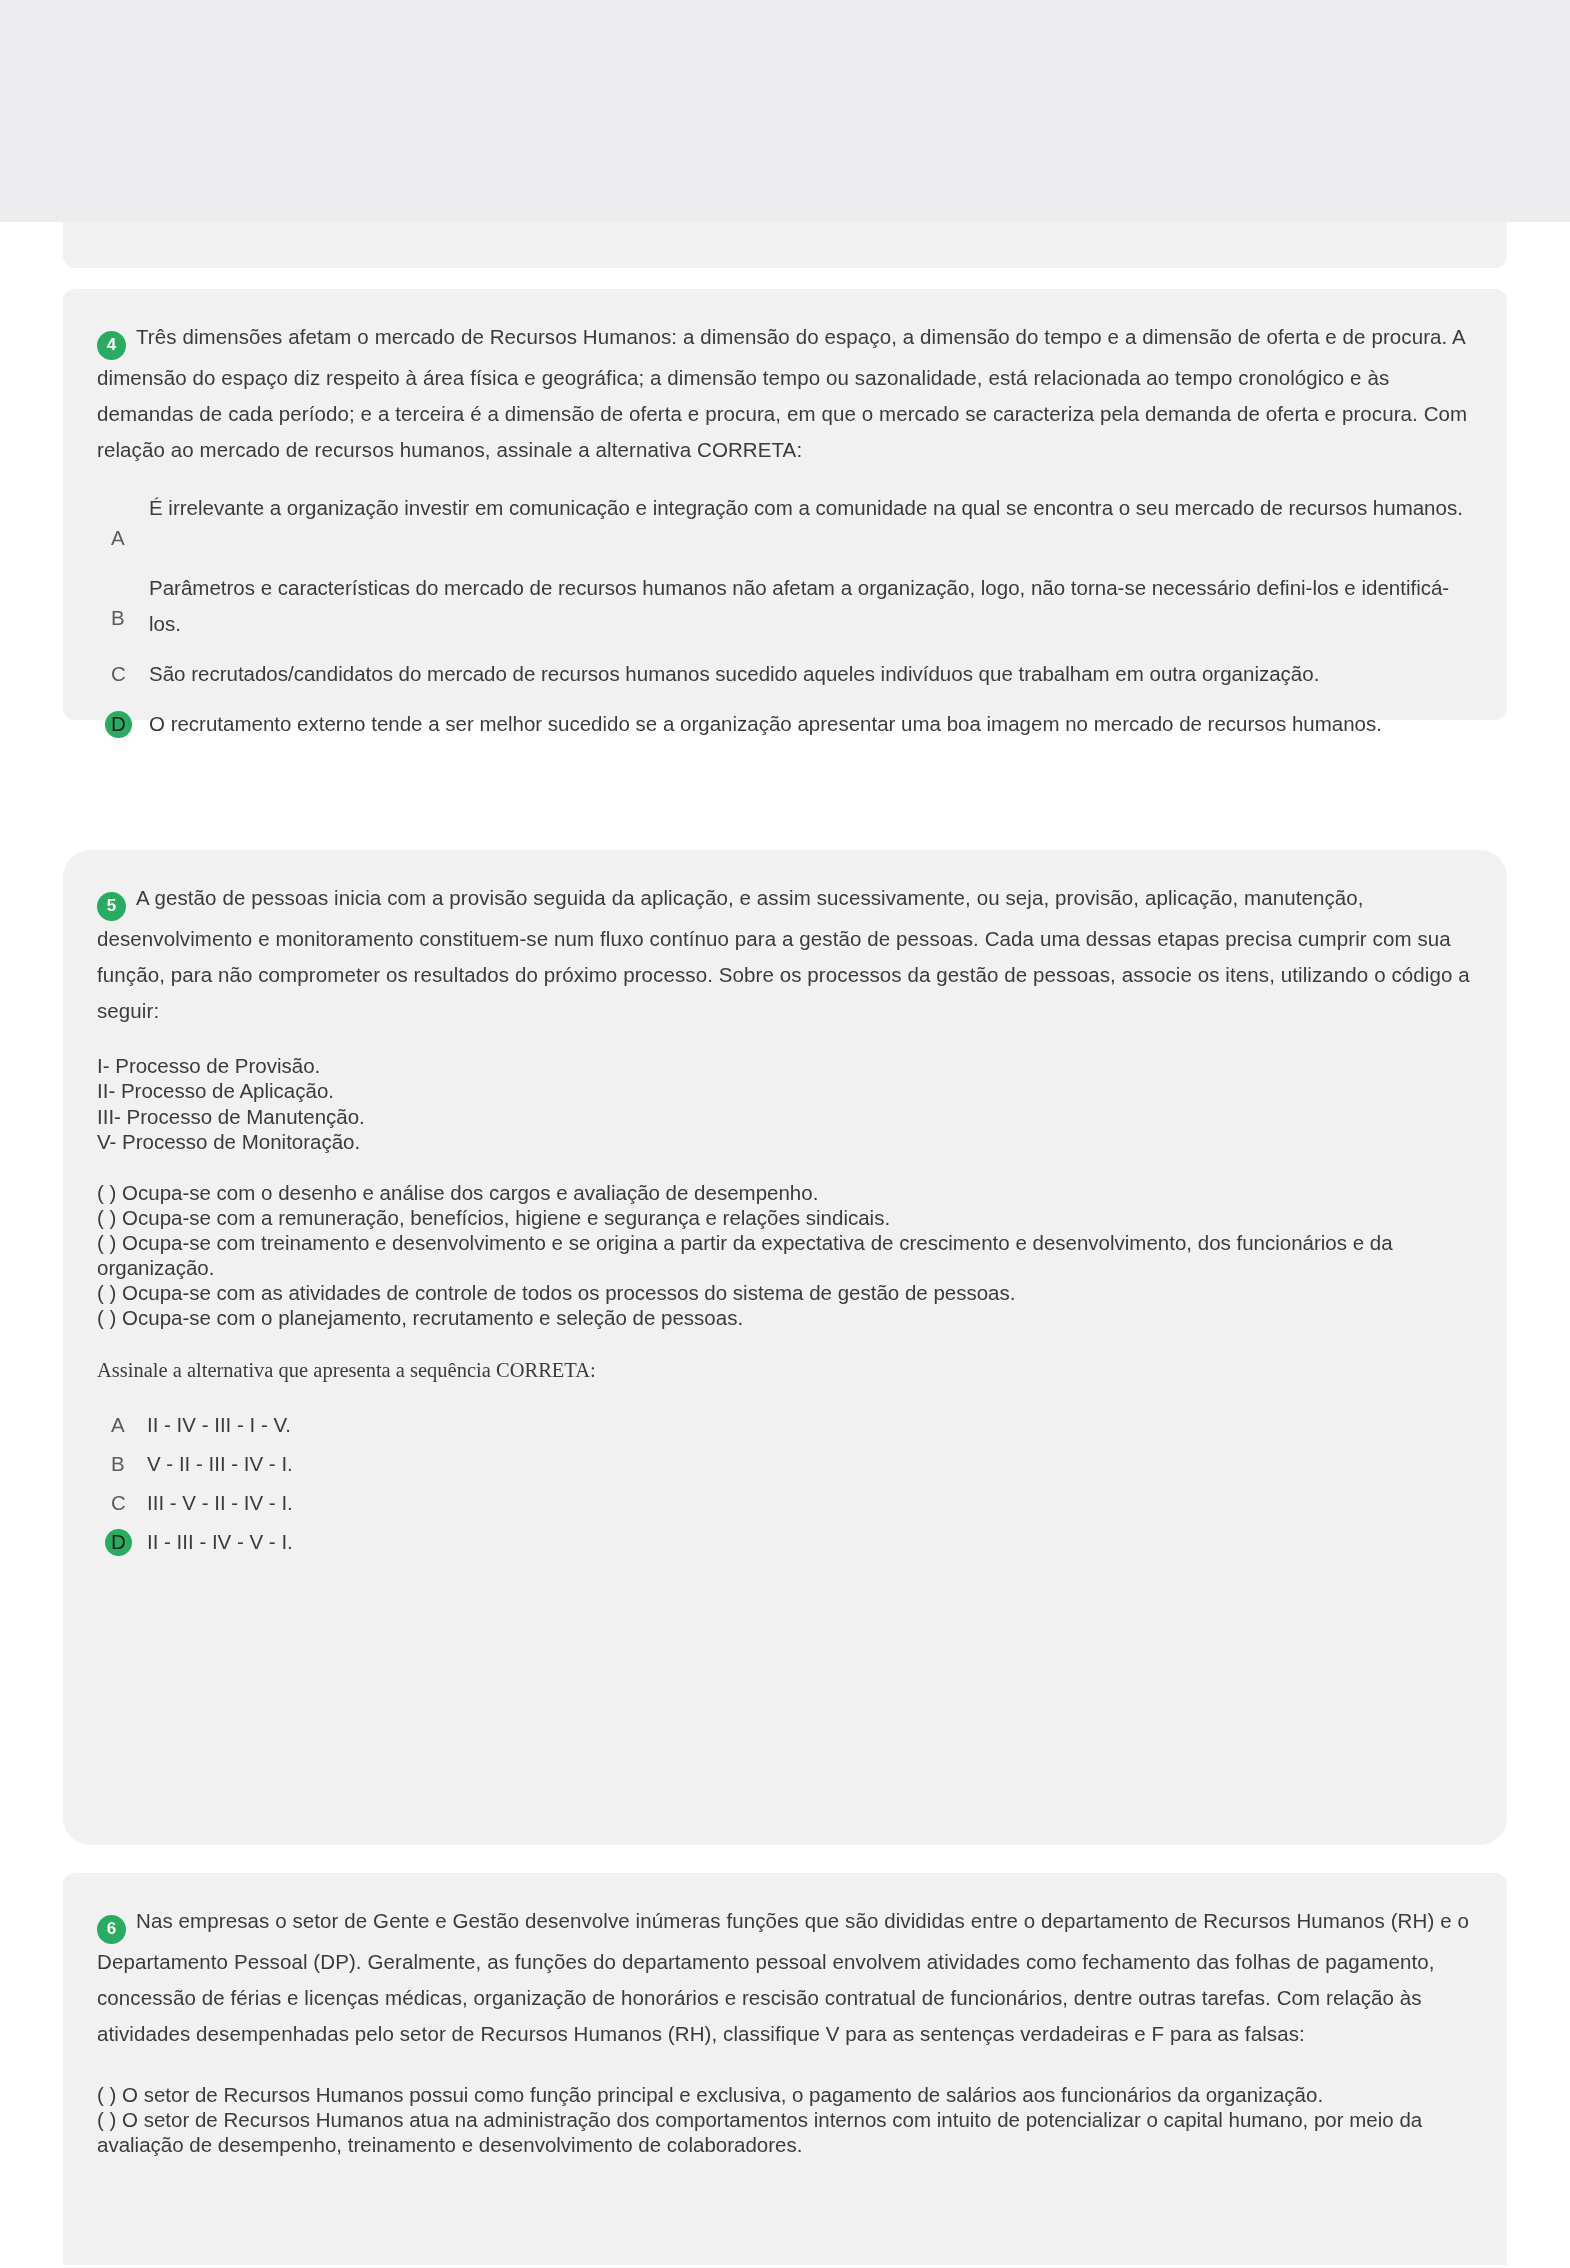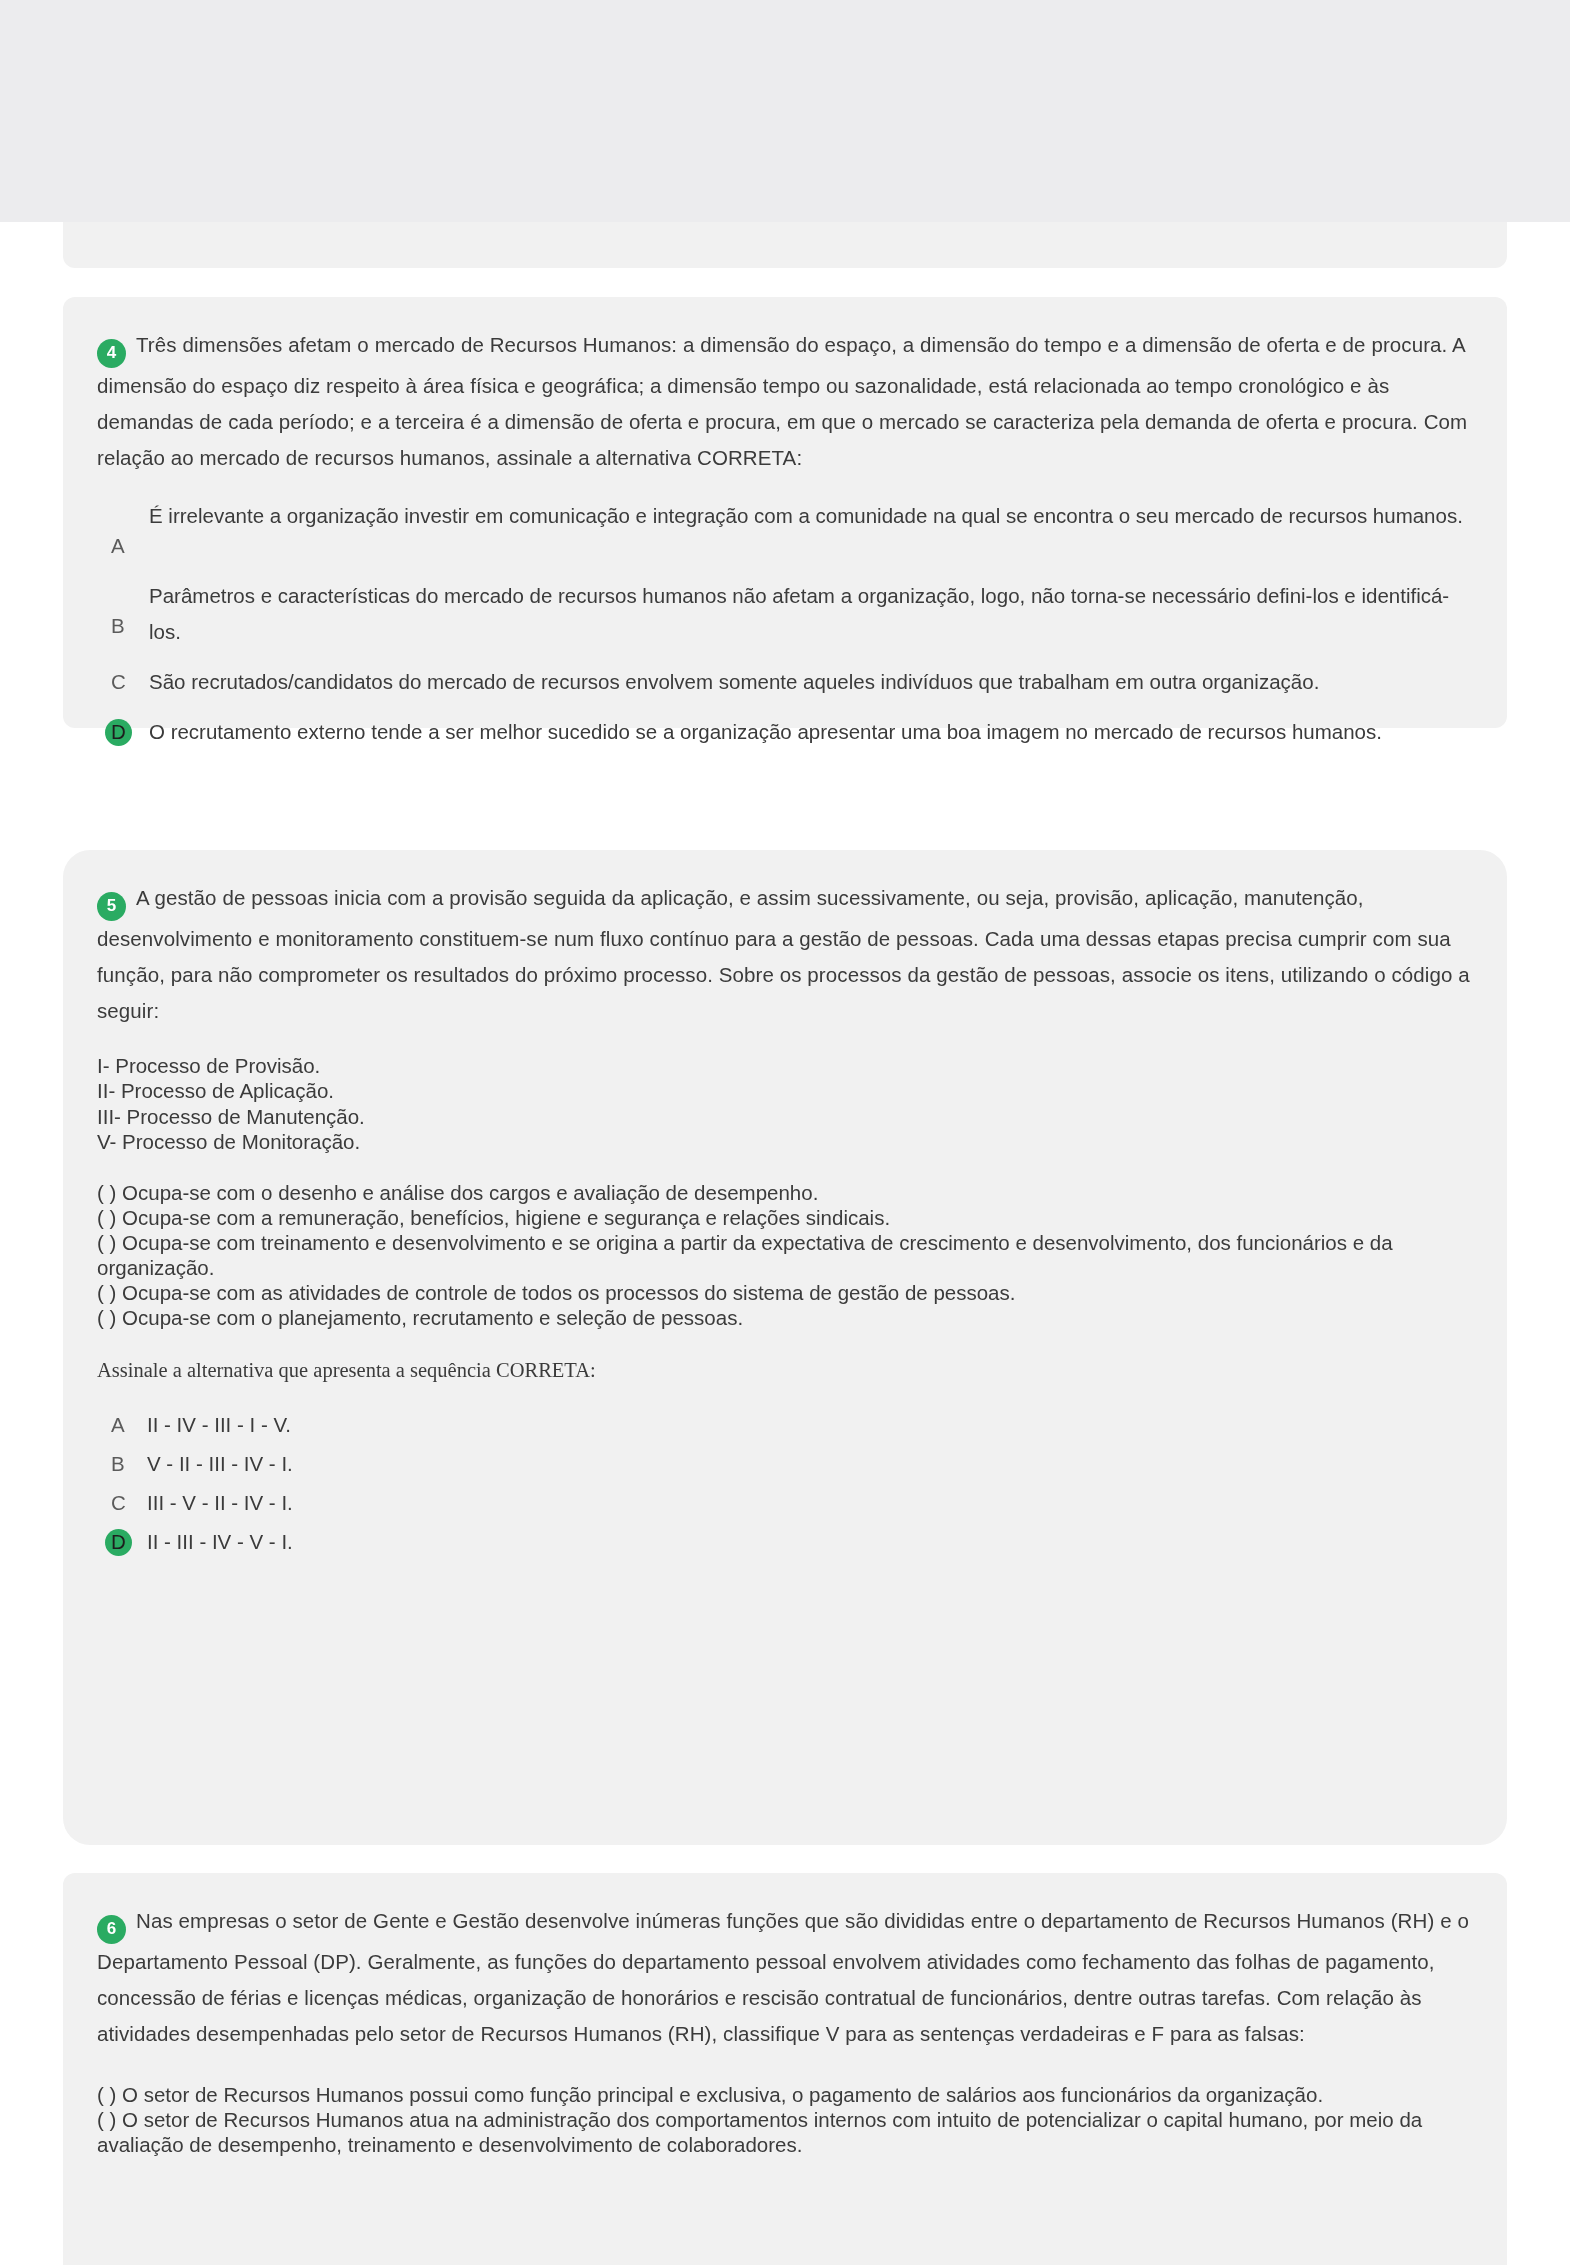--- a/index.html
+++ b/index.html
@@ -38,21 +38,21 @@
   
   .qcard {
     position: absolute;
     left: 63px;
     width: 1444px;
     background: #f1f1f1;
     border-radius: 12px;
     box-sizing: border-box;
     padding: 30px 34px 26px 34px;
   }
-  #card-q4 { top: 297px;  height: 431px; }
+  #card-q4 { top: 289px;  height: 431px; }
   #card-q5 { top: 850px;  height: 995px; border-radius: 27px; }
   #card-q6 { top: 1873px; height: 392px; border-bottom-left-radius: 0; border-bottom-right-radius: 0; }
 
   .qbody {
     font-size: 20.5px;
     line-height: 36px;
     color: #3b3b3b;
     letter-spacing: 0.1px;
   }
 
@@ -177,21 +177,21 @@
       <div class="alt-text">É irrelevante a organização investir em comunicação e integração com a comunidade na qual se encontra o seu mercado de recursos humanos.</div>
     </div>
 
     <div class="alt multi">
       <div class="alt-letter">B</div>
       <div class="alt-text">Parâmetros e características do mercado de recursos humanos não afetam a organização, logo, não torna-se necessário defini-los e identificá-los.</div>
     </div>
 
     <div class="alt">
       <div class="alt-letter">C</div>
-      <div class="alt-text">São recrutados/candidatos do mercado de recursos envolvem somente aqueles indivíduos que trabalham em outra organização.</div>
+      <div class="alt-text">São recrutados/candidatos do mercado de recursos humanos sucedido aqueles indivíduos que trabalham em outra organização.</div>
     </div>
 
     <div class="alt">
       <div class="alt-letter selected">
         <span class="disc"></span><span class="ch">D</span>
       </div>
       <div class="alt-text">O recrutamento externo tende a ser melhor sucedido se a organização apresentar uma boa imagem no mercado de recursos humanos.</div>
     </div>
 
   </div>

